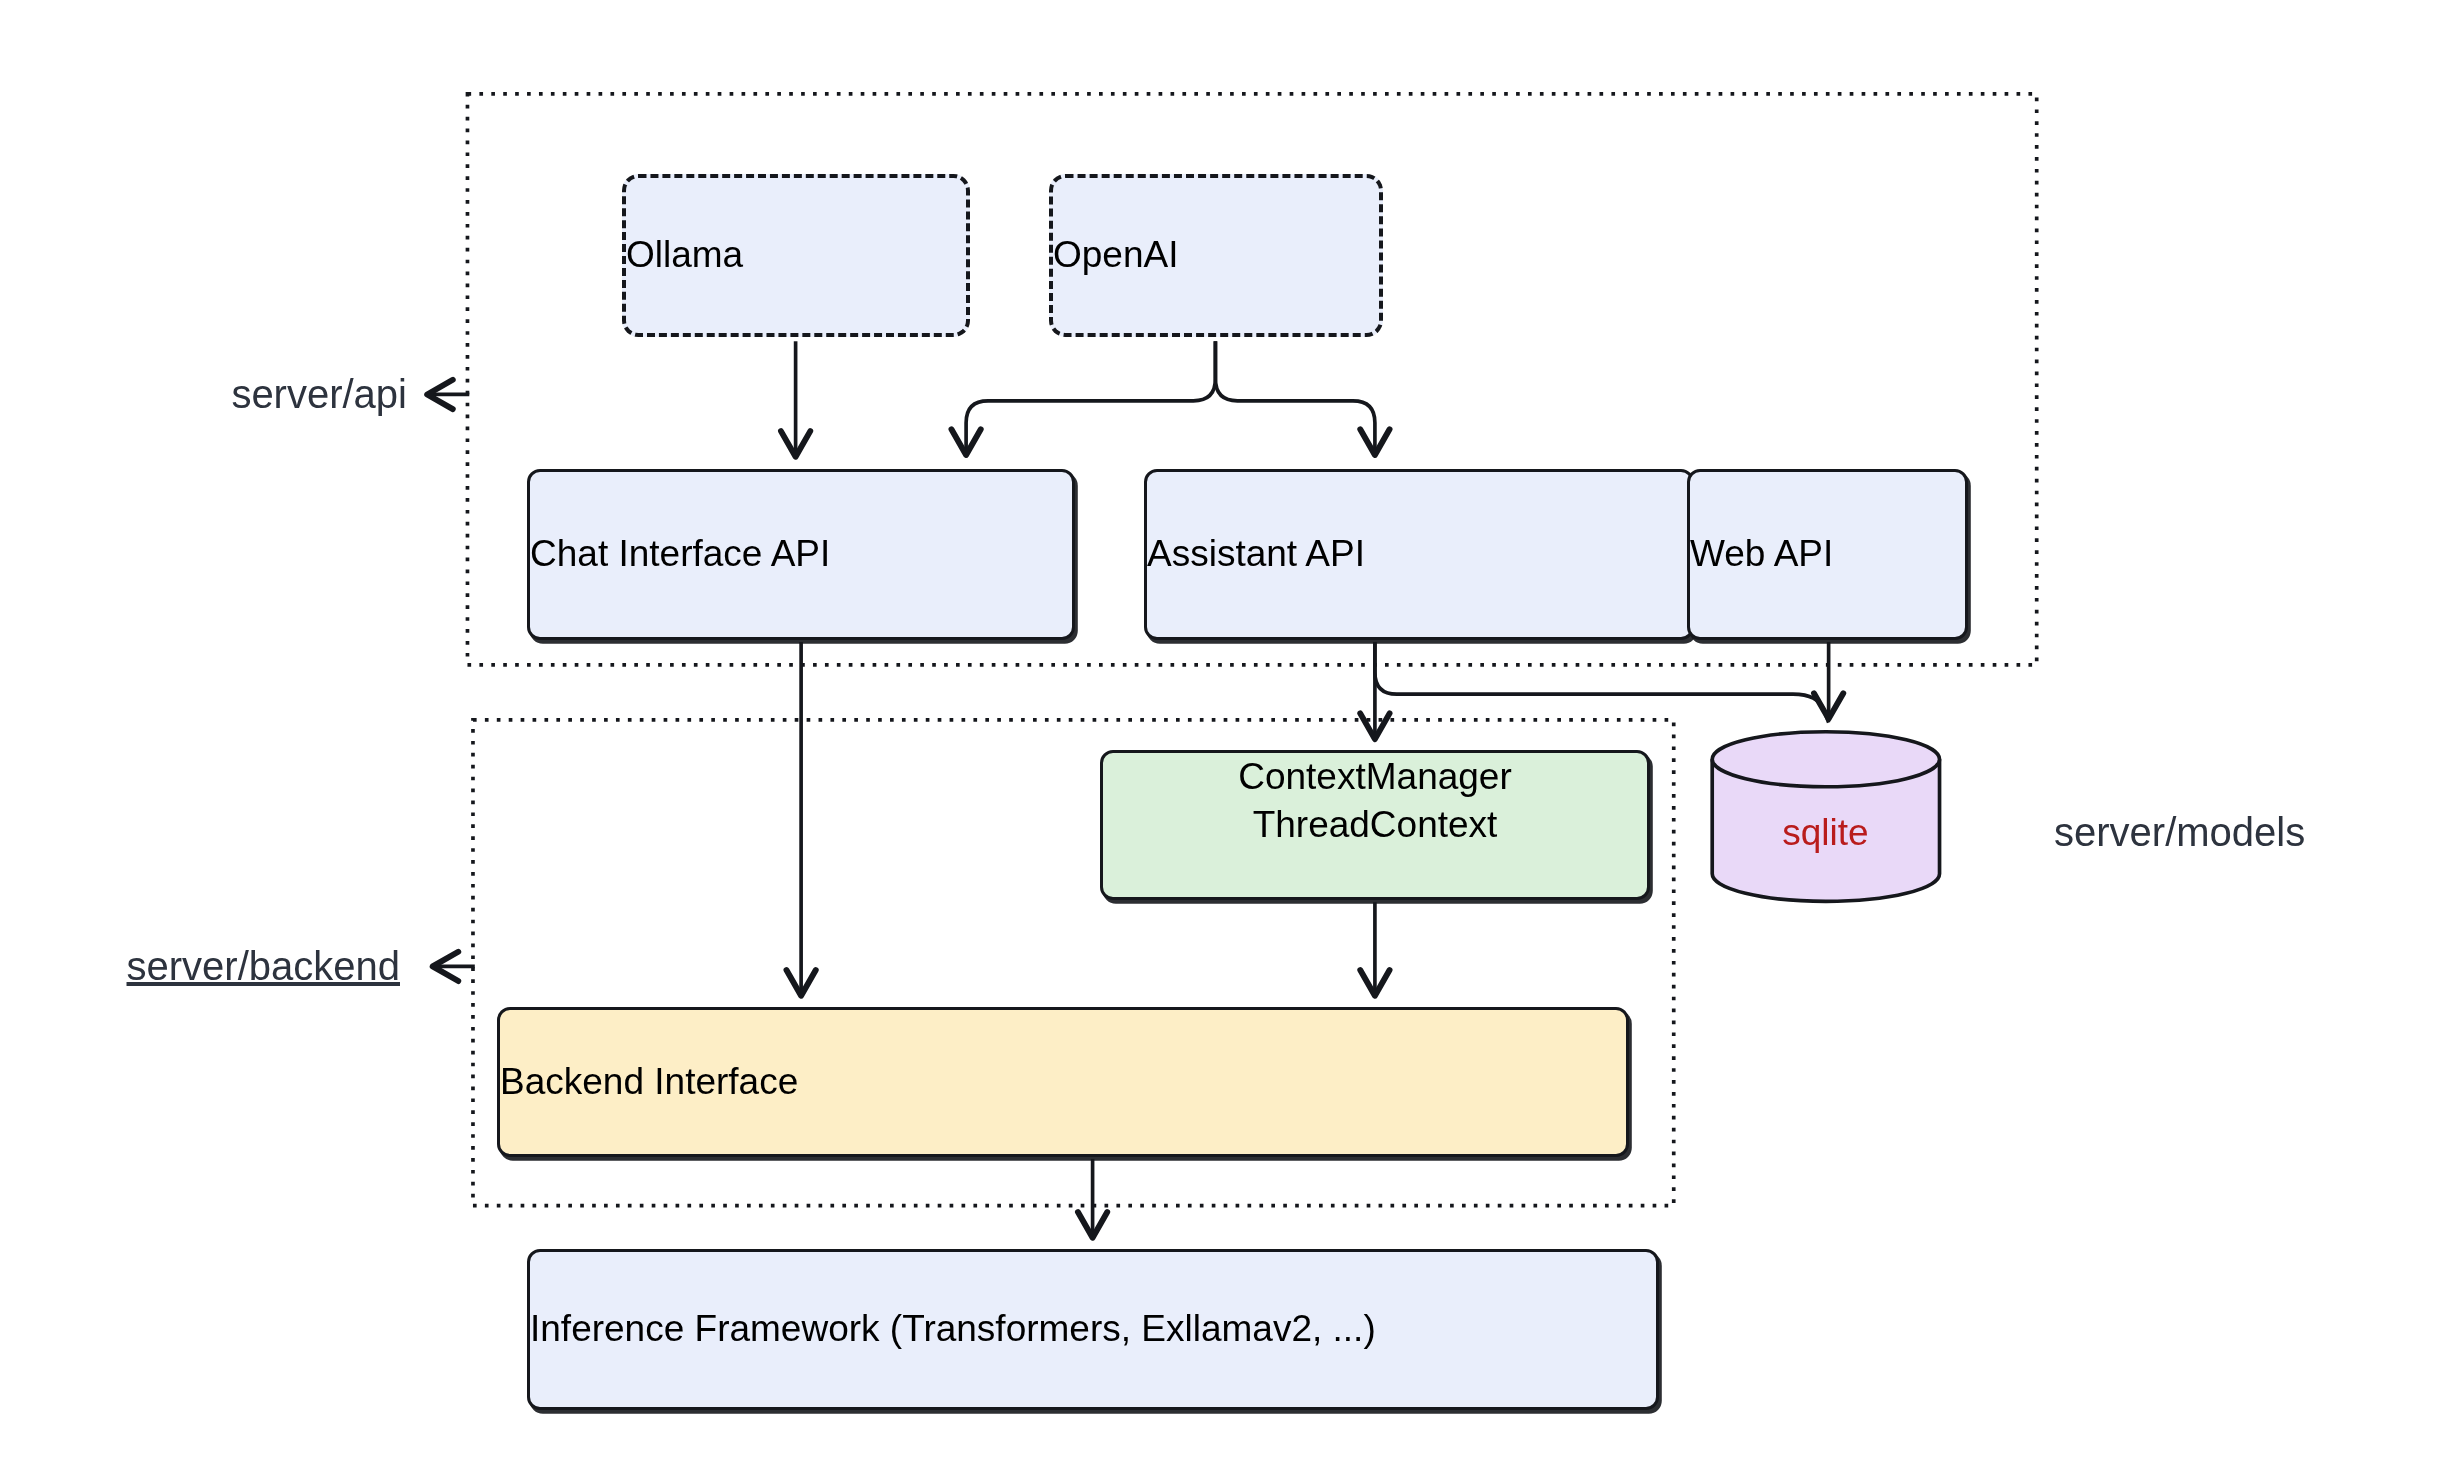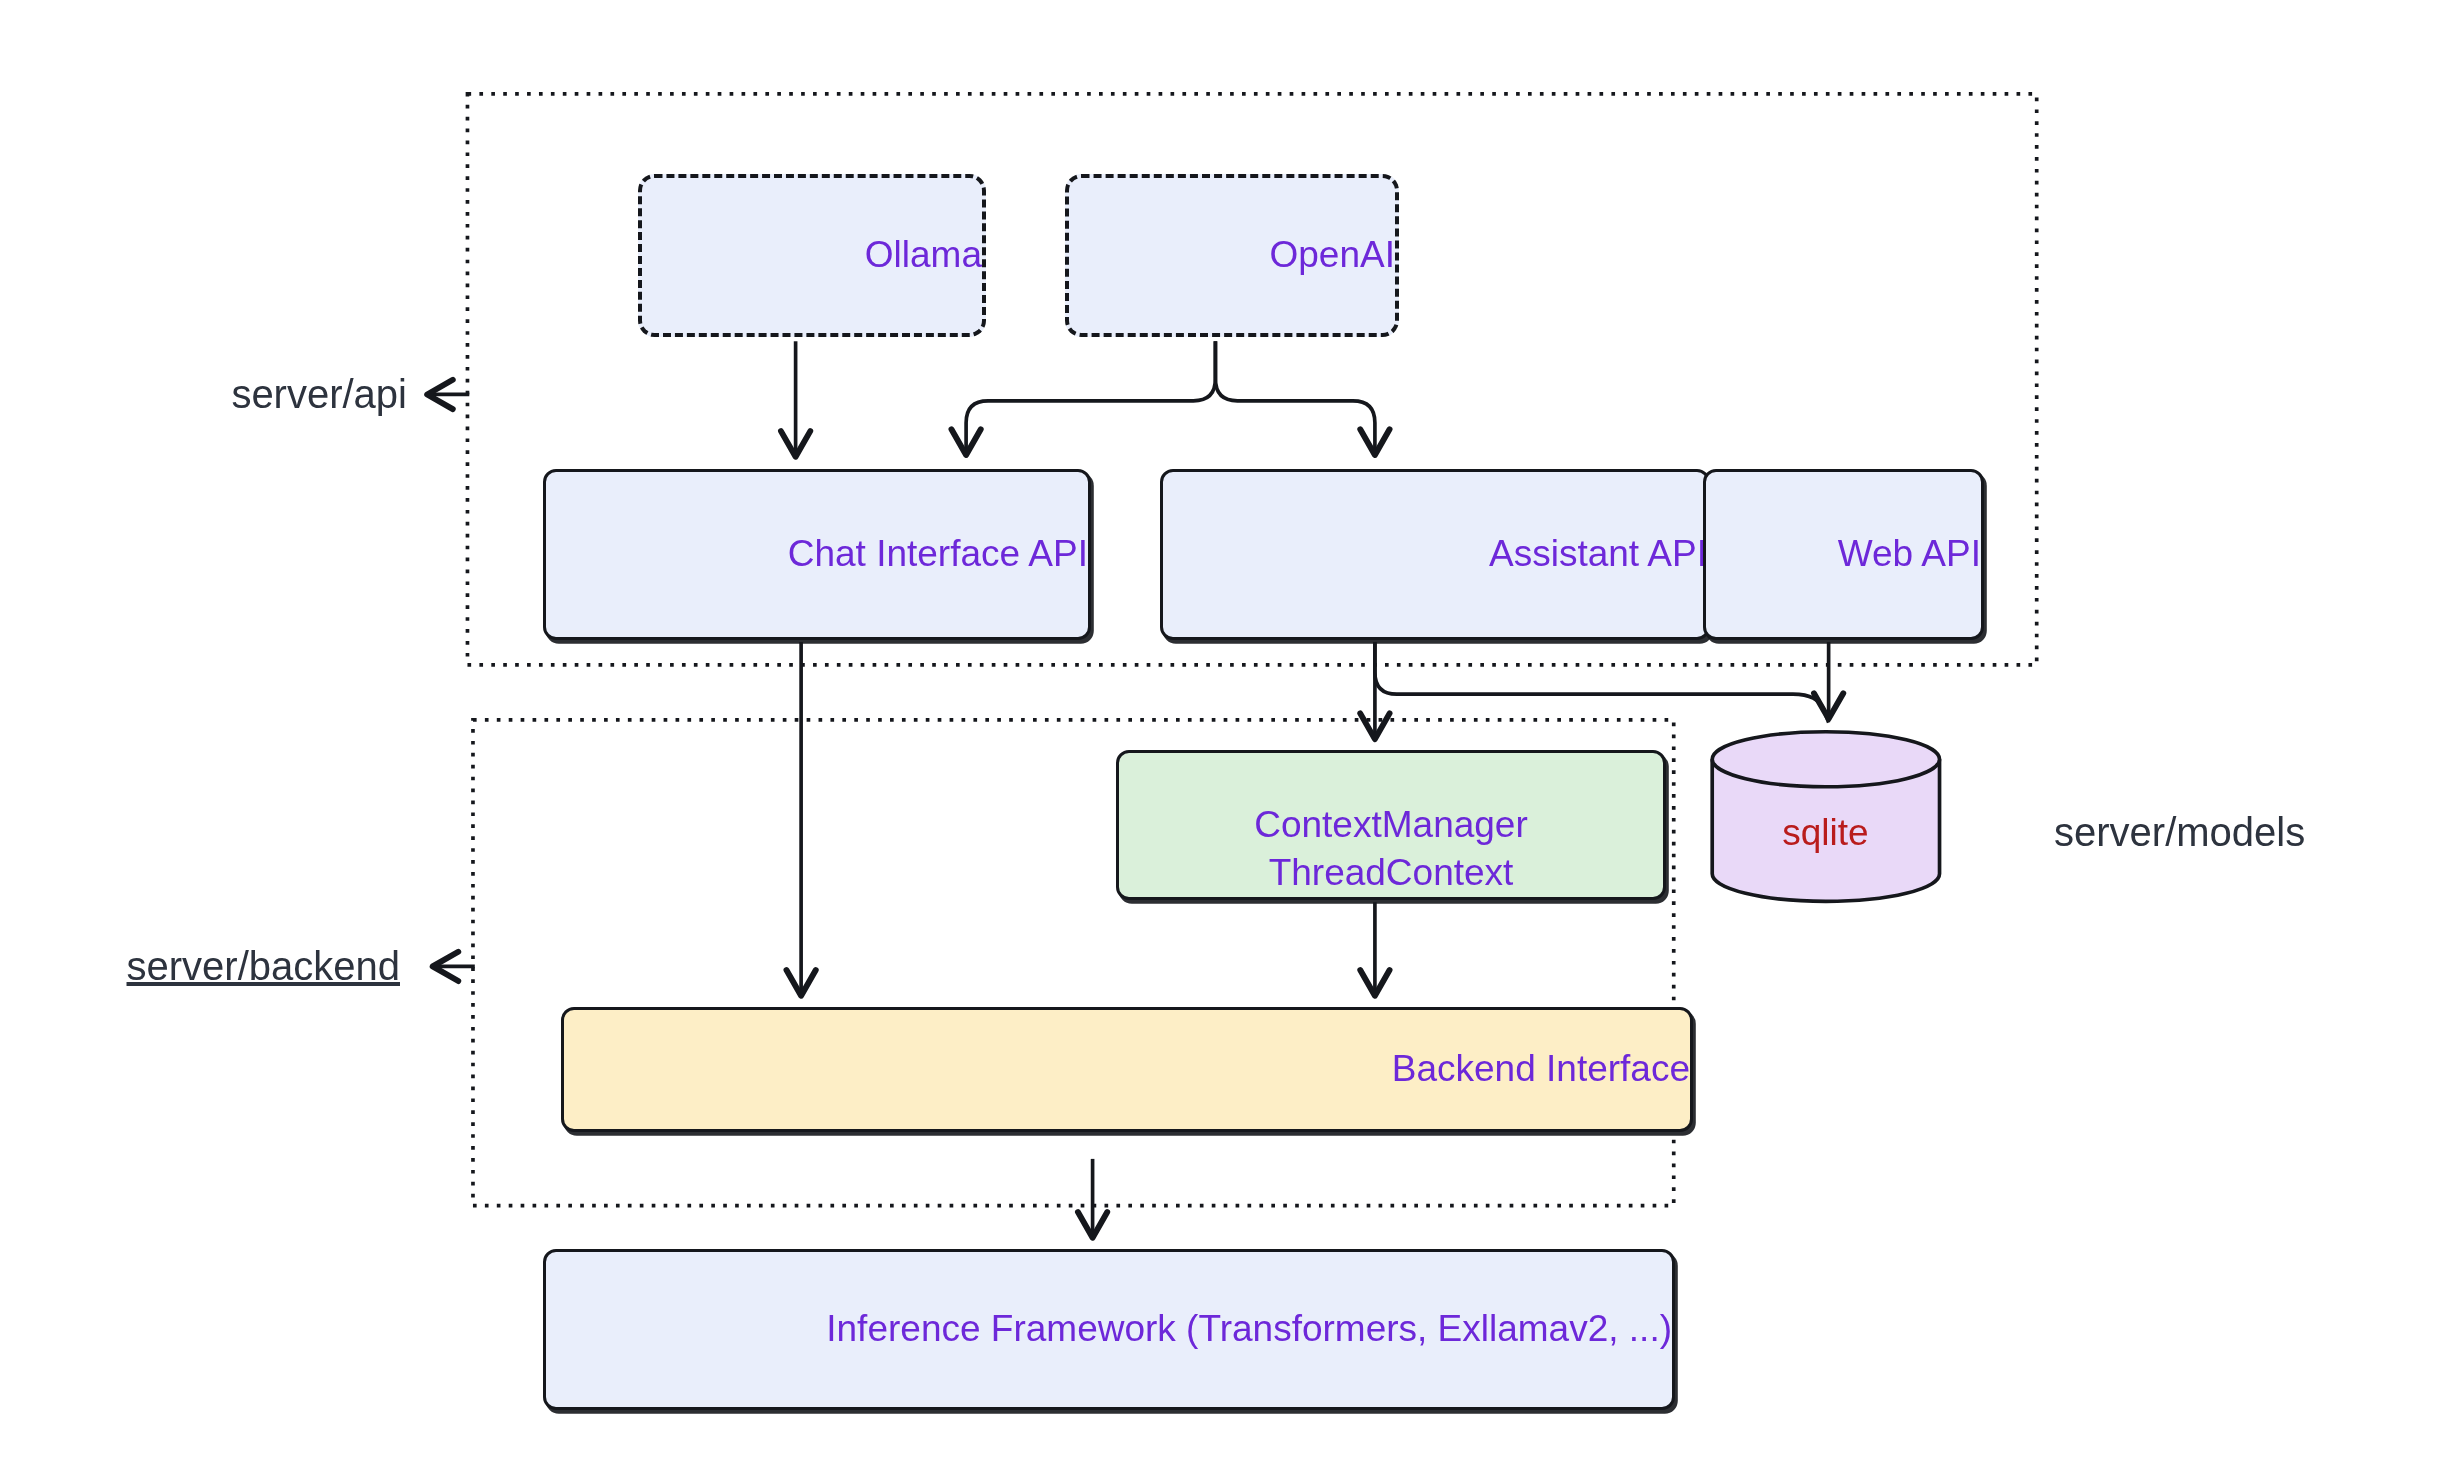--- a/index.html
+++ b/index.html
@@ -5,29 +5,28 @@
   html, body { margin: 0; padding: 0; background: #ffffff; }
   body { width: 2462px; height: 1480px; font-family: "Liberation Sans", sans-serif; }
   .stage { position: relative; width: 2462px; height: 1480px; background: #ffffff; overflow: hidden; }
   .stage svg.layer { position: absolute; left: 0; top: 0; width: 2462px; height: 1480px; }
 
   .node {
     position: absolute;
     box-sizing: border-box;
     display: flex;
     align-items: center;
-    justify-content: flex-end;
+    justify-content: flex-start;
     text-align: center;
-    color: #6d28d9;
+    color: #000000;
     font-size: 37px;
     line-height: 1.3;
     border: 3.7px solid #15171c;
     border-radius: 13px;
     box-shadow: 2.8px 3.7px 0 rgba(21, 23, 28, 0.9);
-    margin-left: 16px;
   }
   .node.dashed {
     border: 4.6px dashed #15171c;
     border-radius: 16.5px;
     box-shadow: none;
   }
   .fill-blue   { background: #e9eefb; }
   .fill-green  { background: #daf0da; }
   .fill-yellow { background: #fdeec6; }
 
@@ -104,21 +103,21 @@
 
   <div class="node fill-blue" style="left:1687px; top:469px; width:281px; height:171px;">
     <span>Web API</span>
   </div>
 
   <div class="node fill-green two-line" style="left:1100px; top:750px; width:550px; height:150px;">
     <div>ContextManager</div>
     <div>ThreadContext</div>
   </div>
 
-  <div class="node fill-yellow" style="left:545px; top:1007px; width:1132px; height:125px;">
+  <div class="node fill-yellow" style="left:497px; top:1007px; width:1132px; height:150px;">
     <span>Backend Interface</span>
   </div>
 
   <div class="node fill-blue" style="left:527px; top:1249px; width:1132px; height:161px;">
     <span>Inference Framework (Transformers, Exllamav2, ...)</span>
   </div>
 
   <div class="cyl-label" style="left:1712px; top:796px; width:227px; height:73px;">sqlite</div>
 
   <div class="outside-label align-right" style="left:92px; top:367px; width:315px;">server/api</div>

